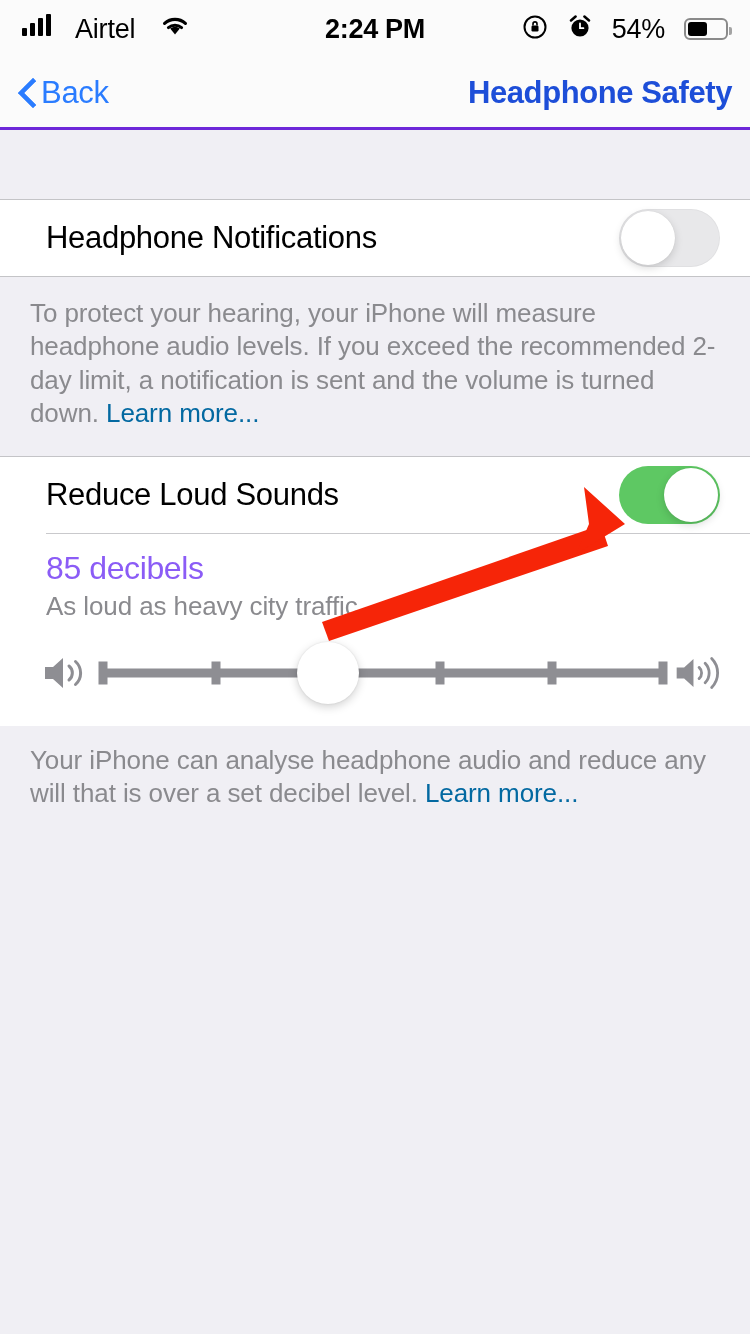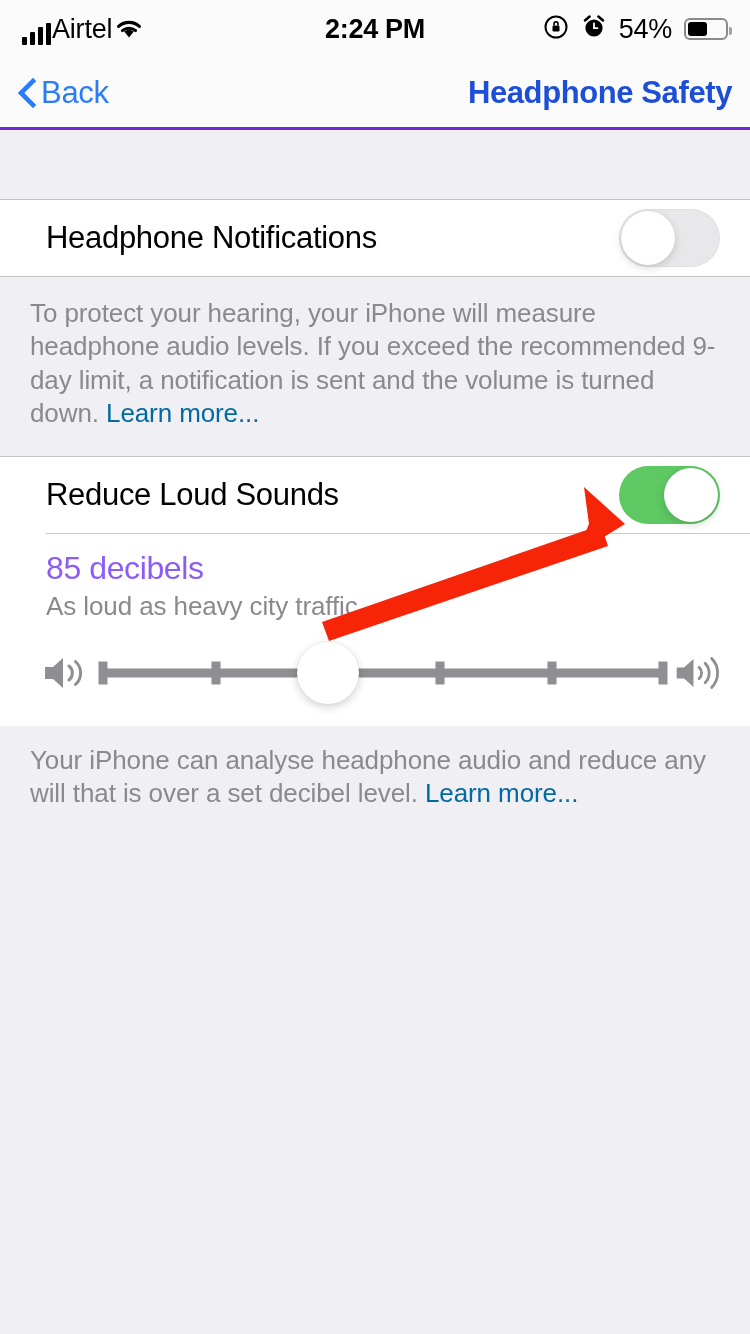--- a/index.html
+++ b/index.html
@@ -10,28 +10,28 @@
     overflow:hidden;
     -webkit-font-smoothing:antialiased;
   }
   #screen { position:relative; width:750px; height:1334px; background:#f0eff4; }
 
   
   .statusbar {
     position:relative; height:58px; background:#fbfbfb;
     display:flex; align-items:center; padding:0 22px;
   }
-  .sb-left { display:flex; align-items:flex-end; gap:1px; }
+  .sb-left { display:flex; align-items:flex-start; gap:24px; }
   .sb-center {
     position:absolute; left:0; right:0; text-align:center;
     font-size:27px; font-weight:bold; color:#000; letter-spacing:-0.3px;
     pointer-events:none;
   }
   .sb-right {
-    margin-left:auto; display:flex; align-items:center; gap:12px;
+    margin-left:auto; display:flex; align-items:center; gap:19px;
     position:relative; z-index:2;
   }
   .carrier { font-size:27px; color:#000; letter-spacing:-0.2px; }
   .battpct { font-size:27px; color:#000; font-weight:500; letter-spacing:-0.3px; }
 
   .bars { display:flex; align-items:flex-end; gap:3px; height:22px; }
   .bars i { display:block; width:5px; background:#000; border-radius:1px; }
   .bars i:nth-child(1){ height:8px; }
   .bars i:nth-child(2){ height:13px; }
   .bars i:nth-child(3){ height:18px; }
@@ -201,21 +201,21 @@
     <div class="row">
       <span class="row-label">Headphone Notifications</span>
       <span class="switch off">
         <span class="knob"></span>
       </span>
     </div>
   </div>
   <div class="sep-full"></div>
 
   <div class="footer f1">
-    <span>To protect your hearing, your iPhone will measure headphone audio levels. If you exceed the recommended 9-day limit, a notification is sent and the volume is turned down. </span><span class="link">Learn more...</span>
+    <span>To protect your hearing, your iPhone will measure headphone audio levels. If you exceed the recommended 2-day limit, a notification is sent and the volume is turned down. </span><span class="link">Learn more...</span>
   </div>
   <div class="sep-full"></div>
 
   <div class="group">
     <div class="row">
       <span class="row-label">Reduce Loud Sounds</span>
       <span class="switch on">
         <span class="knob"></span>
       </span>
     </div>

